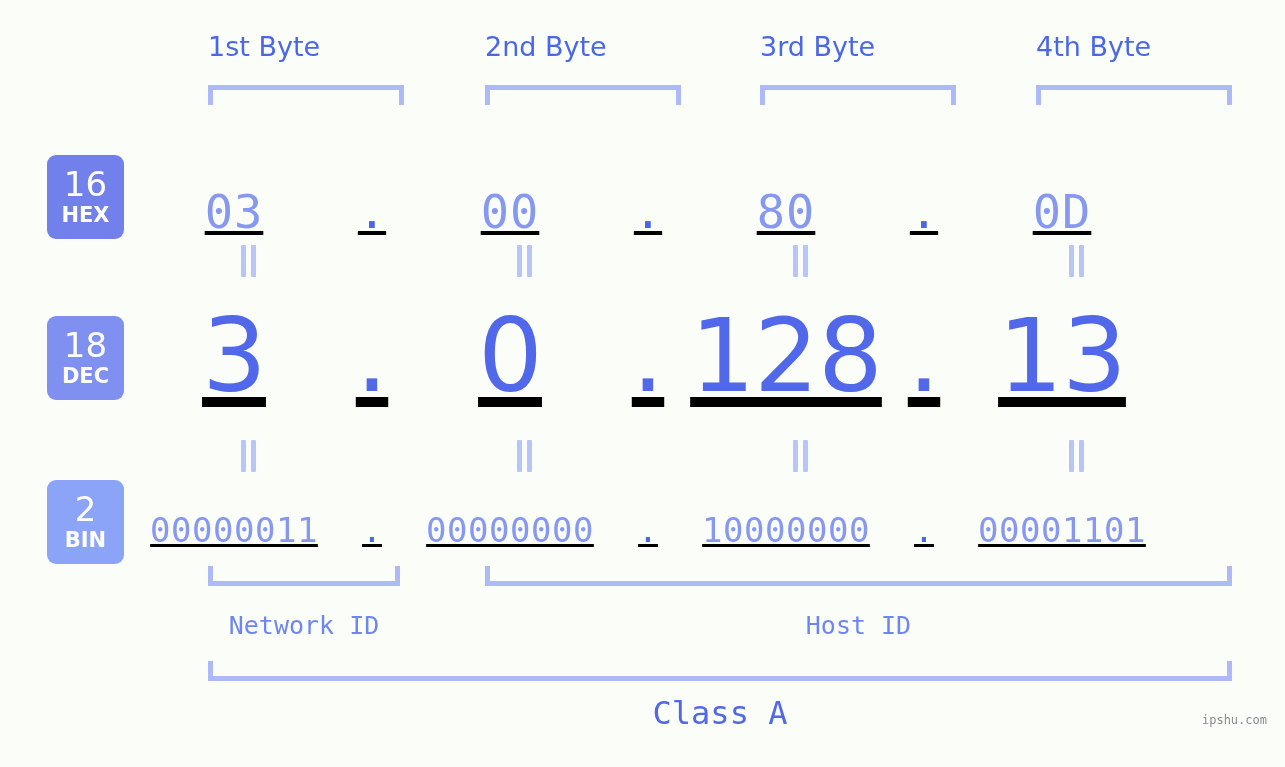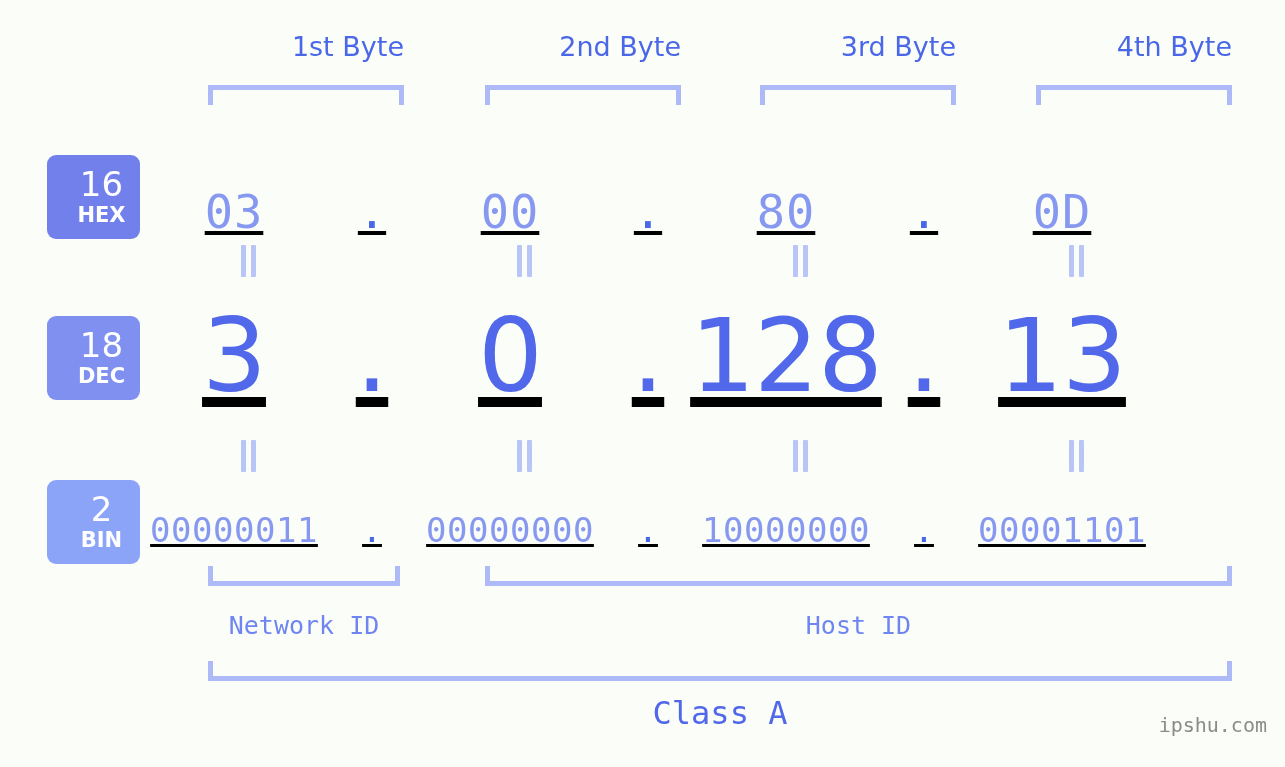--- a/index.html
+++ b/index.html
@@ -18,21 +18,21 @@
   #stage {
     position: relative;
     width: 1285px;
     height: 767px;
   }
 
   
   .byte-label {
     position: absolute;
     top: 31px;
-    text-align: right;
+    text-align: left;
     font-family: "DejaVu Sans", sans-serif;
     font-size: 27px;
     color: #4a67e8;
     letter-spacing: 0px;
     white-space: nowrap;
   }
 
   
   .top-bracket {
     position: absolute;
@@ -51,21 +51,20 @@
     width: 77px;
     height: 84px;
     border-radius: 9px;
     display: flex;
     flex-direction: column;
     align-items: center;
     justify-content: center;
     color: #ffffff;
     font-family: "DejaVu Sans", sans-serif;
     line-height: 1;
-    padding-left: 16px;
   }
   .badge .big {
     font-size: 34px;
     font-weight: 400;
     line-height: 1.02;
   }
   .badge .small {
     font-size: 21px;
     font-weight: 700;
     line-height: 1.15;
@@ -194,21 +193,21 @@
     color: #5068e9;
     white-space: nowrap;
   }
 
   
   #watermark {
     position: absolute;
     right: 18px;
     top: 713px;
     font-family: "DejaVu Sans Mono", monospace;
-    font-size: 20px;
+    font-size: 12px;
     color: #8b8b8b;
     letter-spacing: 0px;
   }
 </style>
 </head>
 <body>
 
 <div id="stage">
 
   <div class="byte-label" style="left:208px;width:196px;">1st Byte</div>

